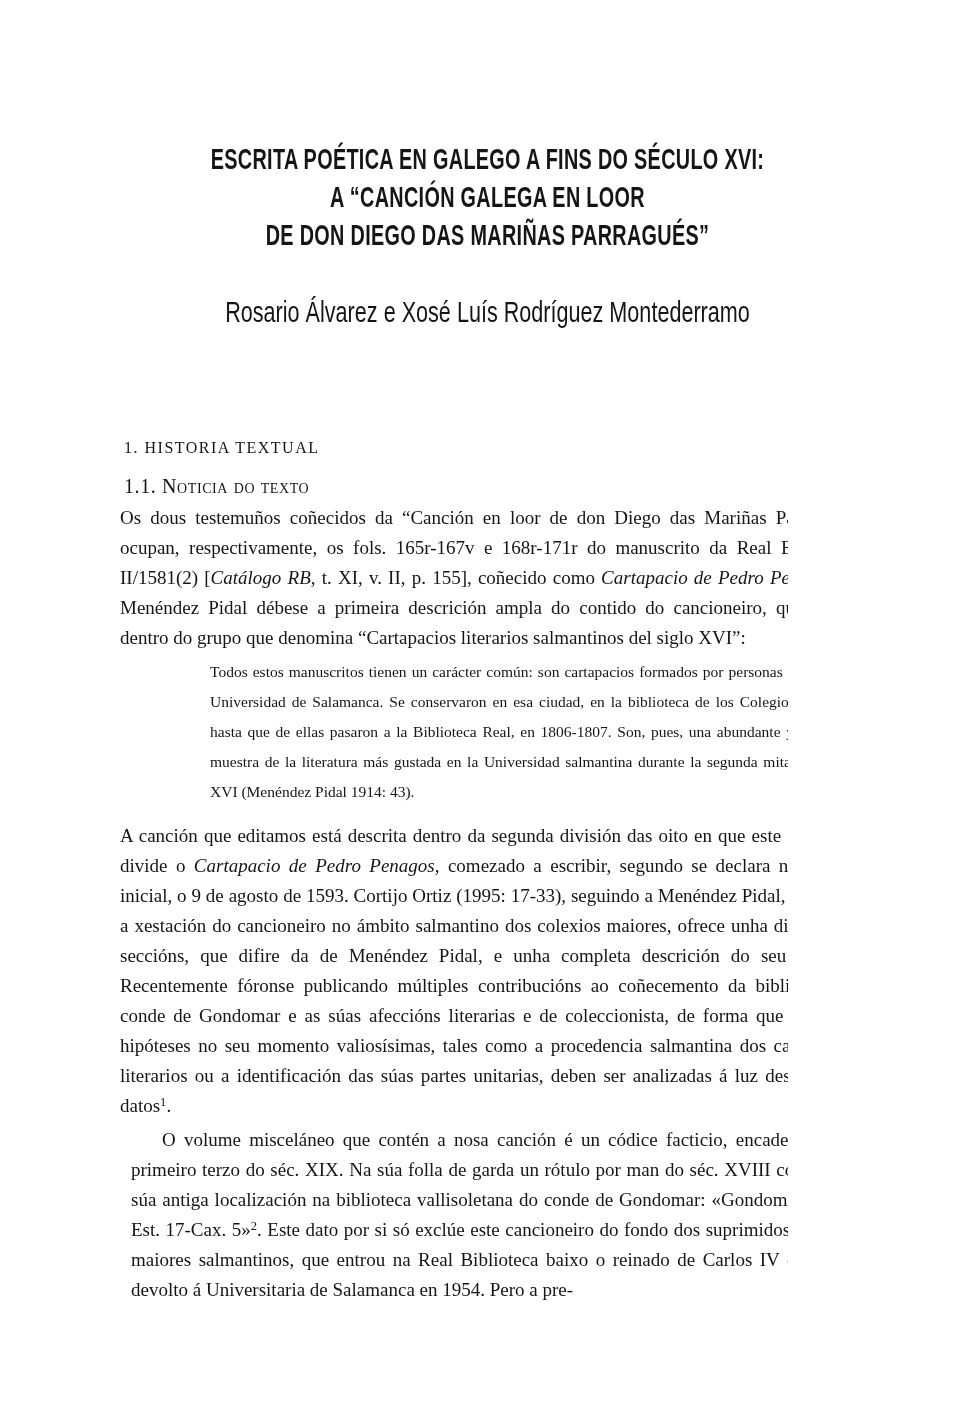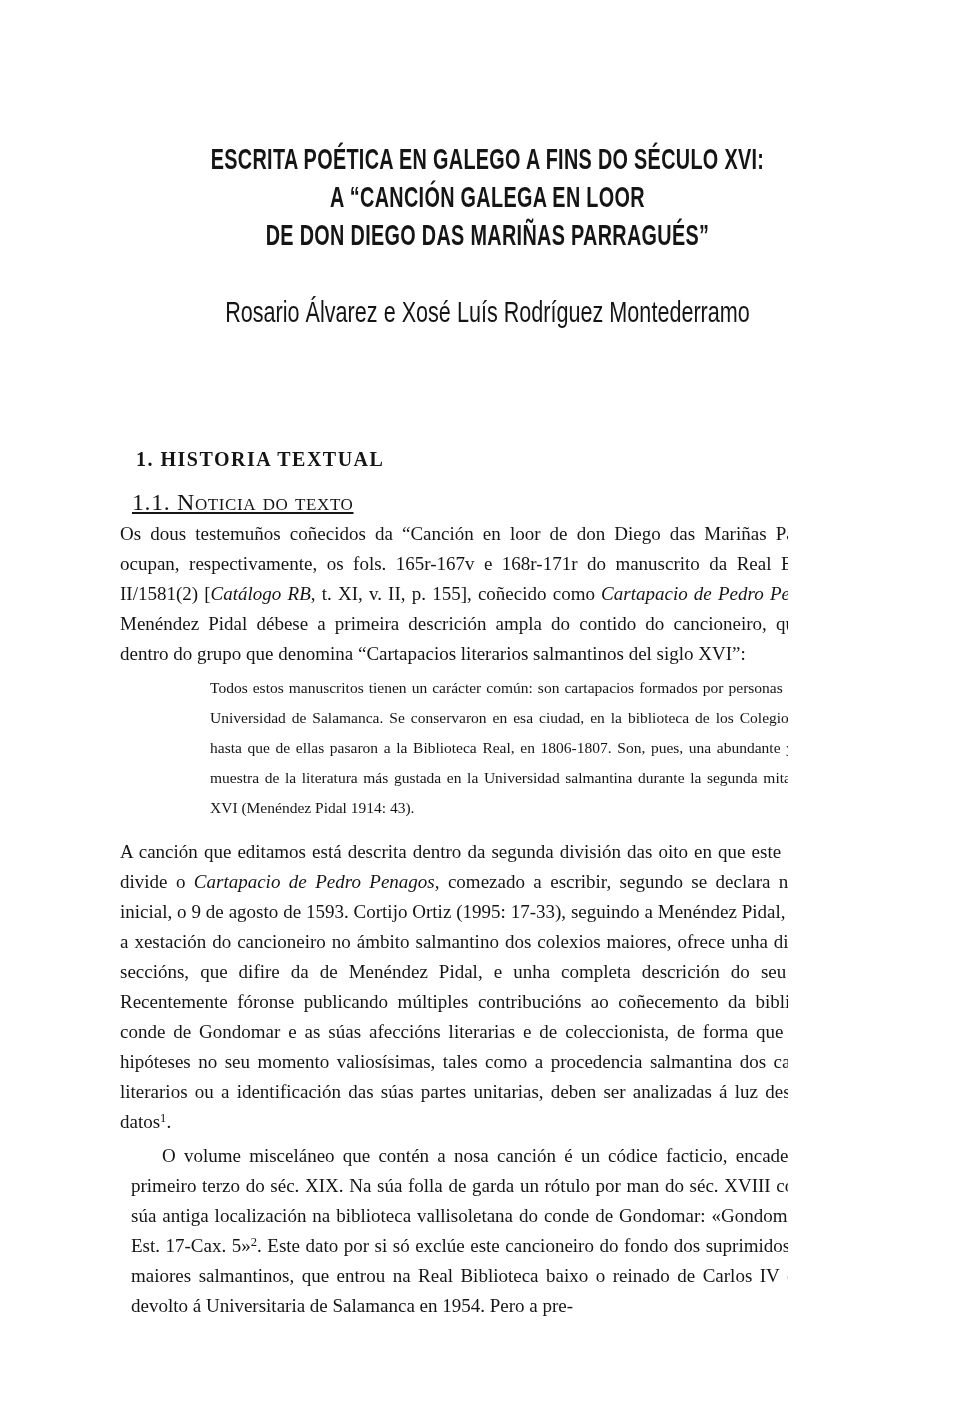--- a/index.html
+++ b/index.html
@@ -49,35 +49,34 @@
   }
 
   .content {
     position: absolute;
     left: 120px;
     top: 430px;
     width: 739px;
   }
 
   .section-heading {
-    margin: 16px;
-    font-weight: 700;
-    font-size: 20px;
+    margin: 4px;
+    font-weight: 400;
+    font-size: 16px;
     line-height: 27px;
     letter-spacing: 1.5px;
   }
 
   .subsection-heading {
-    margin: 12px 0 0 12px;
+    margin: 12px 0 0 4px;
     font-weight: 400;
-    font-size: 24px;
+    font-size: 20px;
     line-height: 26px;
     font-variant: small-caps;
     letter-spacing: 0.6px;
-    text-decoration: underline;
   }
 
   .body-para {
     margin: 4px 0 0 0;
     font-size: 19px;
     line-height: 30px;
     text-align: justify;
     hyphens: manual;
   }
 

